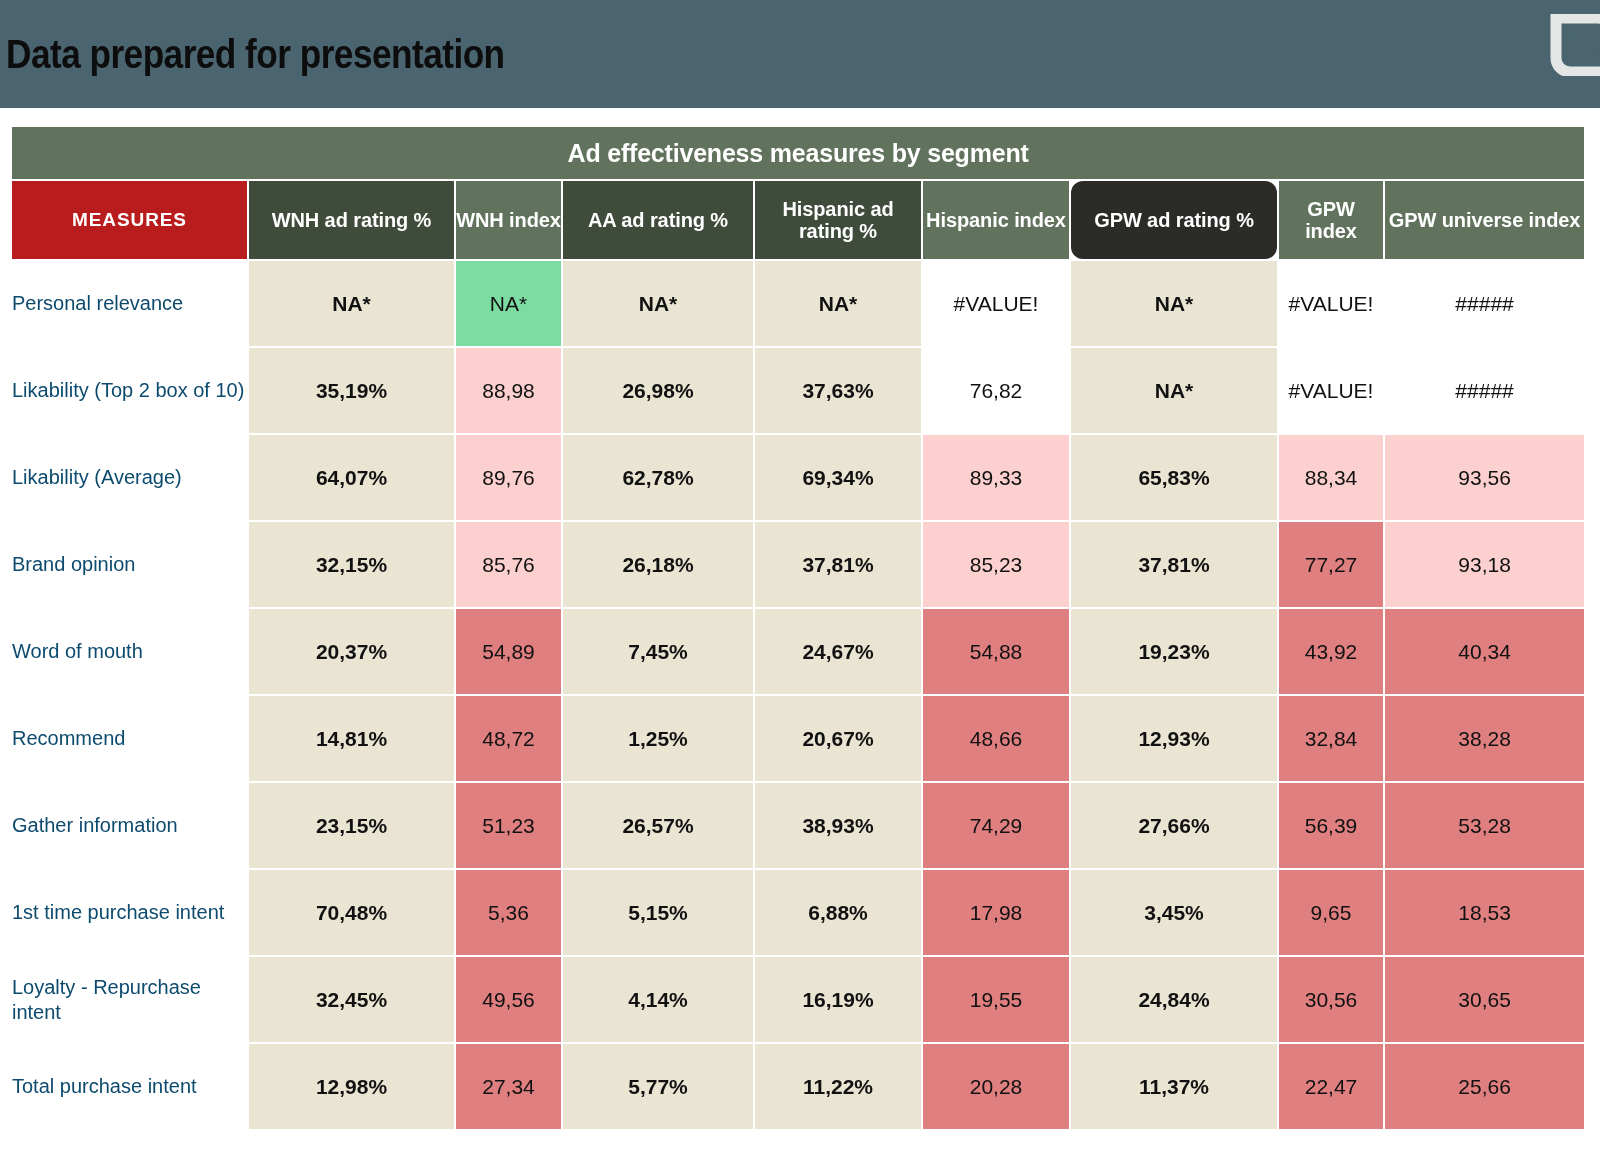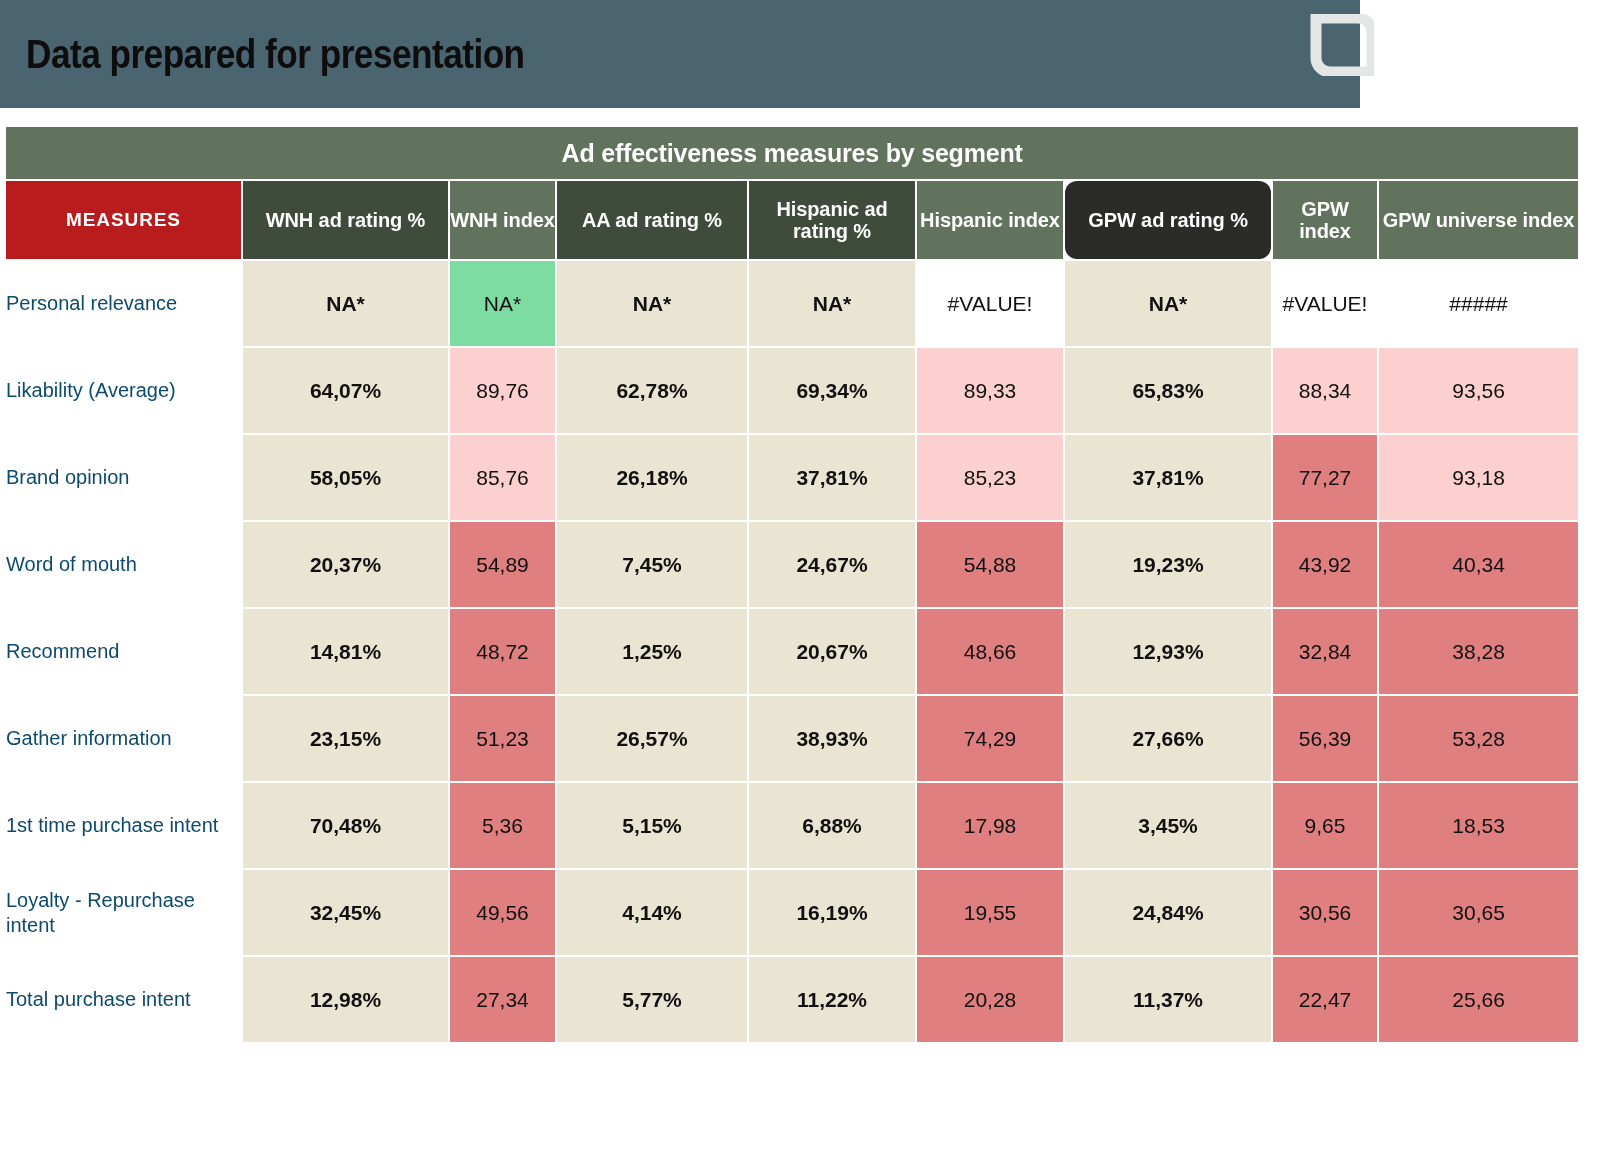--- a/index.html
+++ b/index.html
@@ -6,23 +6,23 @@
   html, body {
     width: 1600px; height: 1160px;
     background: #ffffff;
     font-family: "Liberation Sans", sans-serif;
     overflow: hidden;
   }
 
   
   .banner {
     position: absolute; left: 0; top: 0;
-    width: 1360px; height: 108px;
+    width: 1600px; height: 108px;
     background: #4a6570;
-    display: flex; align-items: center; padding-left: 20px;
+    display: flex; align-items: center;
   }
   .banner-title {
     margin-left: 6px;
     font-size: 40px;
     font-weight: 700;
     color: #0d0d0d;
     letter-spacing: -0.6px;
     transform: scaleX(0.88);
     transform-origin: left center;
     white-space: nowrap;
@@ -30,20 +30,21 @@
   .logo {
     position: absolute; right: -14px; top: 14px;
     width: 78px; height: 62px;
   }
 
   
   .table-wrap {
     position: absolute; left: 0; top: 125px;
     width: 1566px;
     border-left: 4px solid #ffffff;
+    padding-left: 6px;
   }
   table.grid {
     border-collapse: separate;
     border-spacing: 2px;
     width: 1566px;
     table-layout: fixed;
     background: #ffffff;
   }
   table.grid td, table.grid th { padding: 0; }
 
@@ -172,33 +173,44 @@
           <td class="val b f-beige">NA*</td>
           <td class="val n f-green">NA*</td>
           <td class="val b f-beige">NA*</td>
           <td class="val b f-beige">NA*</td>
           <td class="val n f-white">#VALUE!</td>
           <td class="val b f-beige">NA*</td>
           <td class="val n f-white">#VALUE!</td>
           <td class="val n f-white">#####</td>
         </tr>
         <tr>
+          <td class="label">Likability (Top 2 box of 10)</td>
+          <td class="val b f-beige">35,19%</td>
+          <td class="val n f-pink">88,98</td>
+          <td class="val b f-beige">26,98%</td>
+          <td class="val b f-beige">37,63%</td>
+          <td class="val n f-white">76,82</td>
+          <td class="val b f-beige">NA*</td>
+          <td class="val n f-white">#VALUE!</td>
+          <td class="val n f-white">#####</td>
+        </tr>
+        <tr>
           <td class="label">Likability (Average)</td>
           <td class="val b f-beige">64,07%</td>
           <td class="val n f-pink">89,76</td>
           <td class="val b f-beige">62,78%</td>
           <td class="val b f-beige">69,34%</td>
           <td class="val n f-pink">89,33</td>
           <td class="val b f-beige">65,83%</td>
           <td class="val n f-pink">88,34</td>
           <td class="val n f-pink">93,56</td>
         </tr>
         <tr>
           <td class="label">Brand opinion</td>
-          <td class="val b f-beige">58,05%</td>
+          <td class="val b f-beige">32,15%</td>
           <td class="val n f-pink">85,76</td>
           <td class="val b f-beige">26,18%</td>
           <td class="val b f-beige">37,81%</td>
           <td class="val n f-pink">85,23</td>
           <td class="val b f-beige">37,81%</td>
           <td class="val n f-red">77,27</td>
           <td class="val n f-pink">93,18</td>
         </tr>
         <tr>
           <td class="label">Word of mouth</td>

